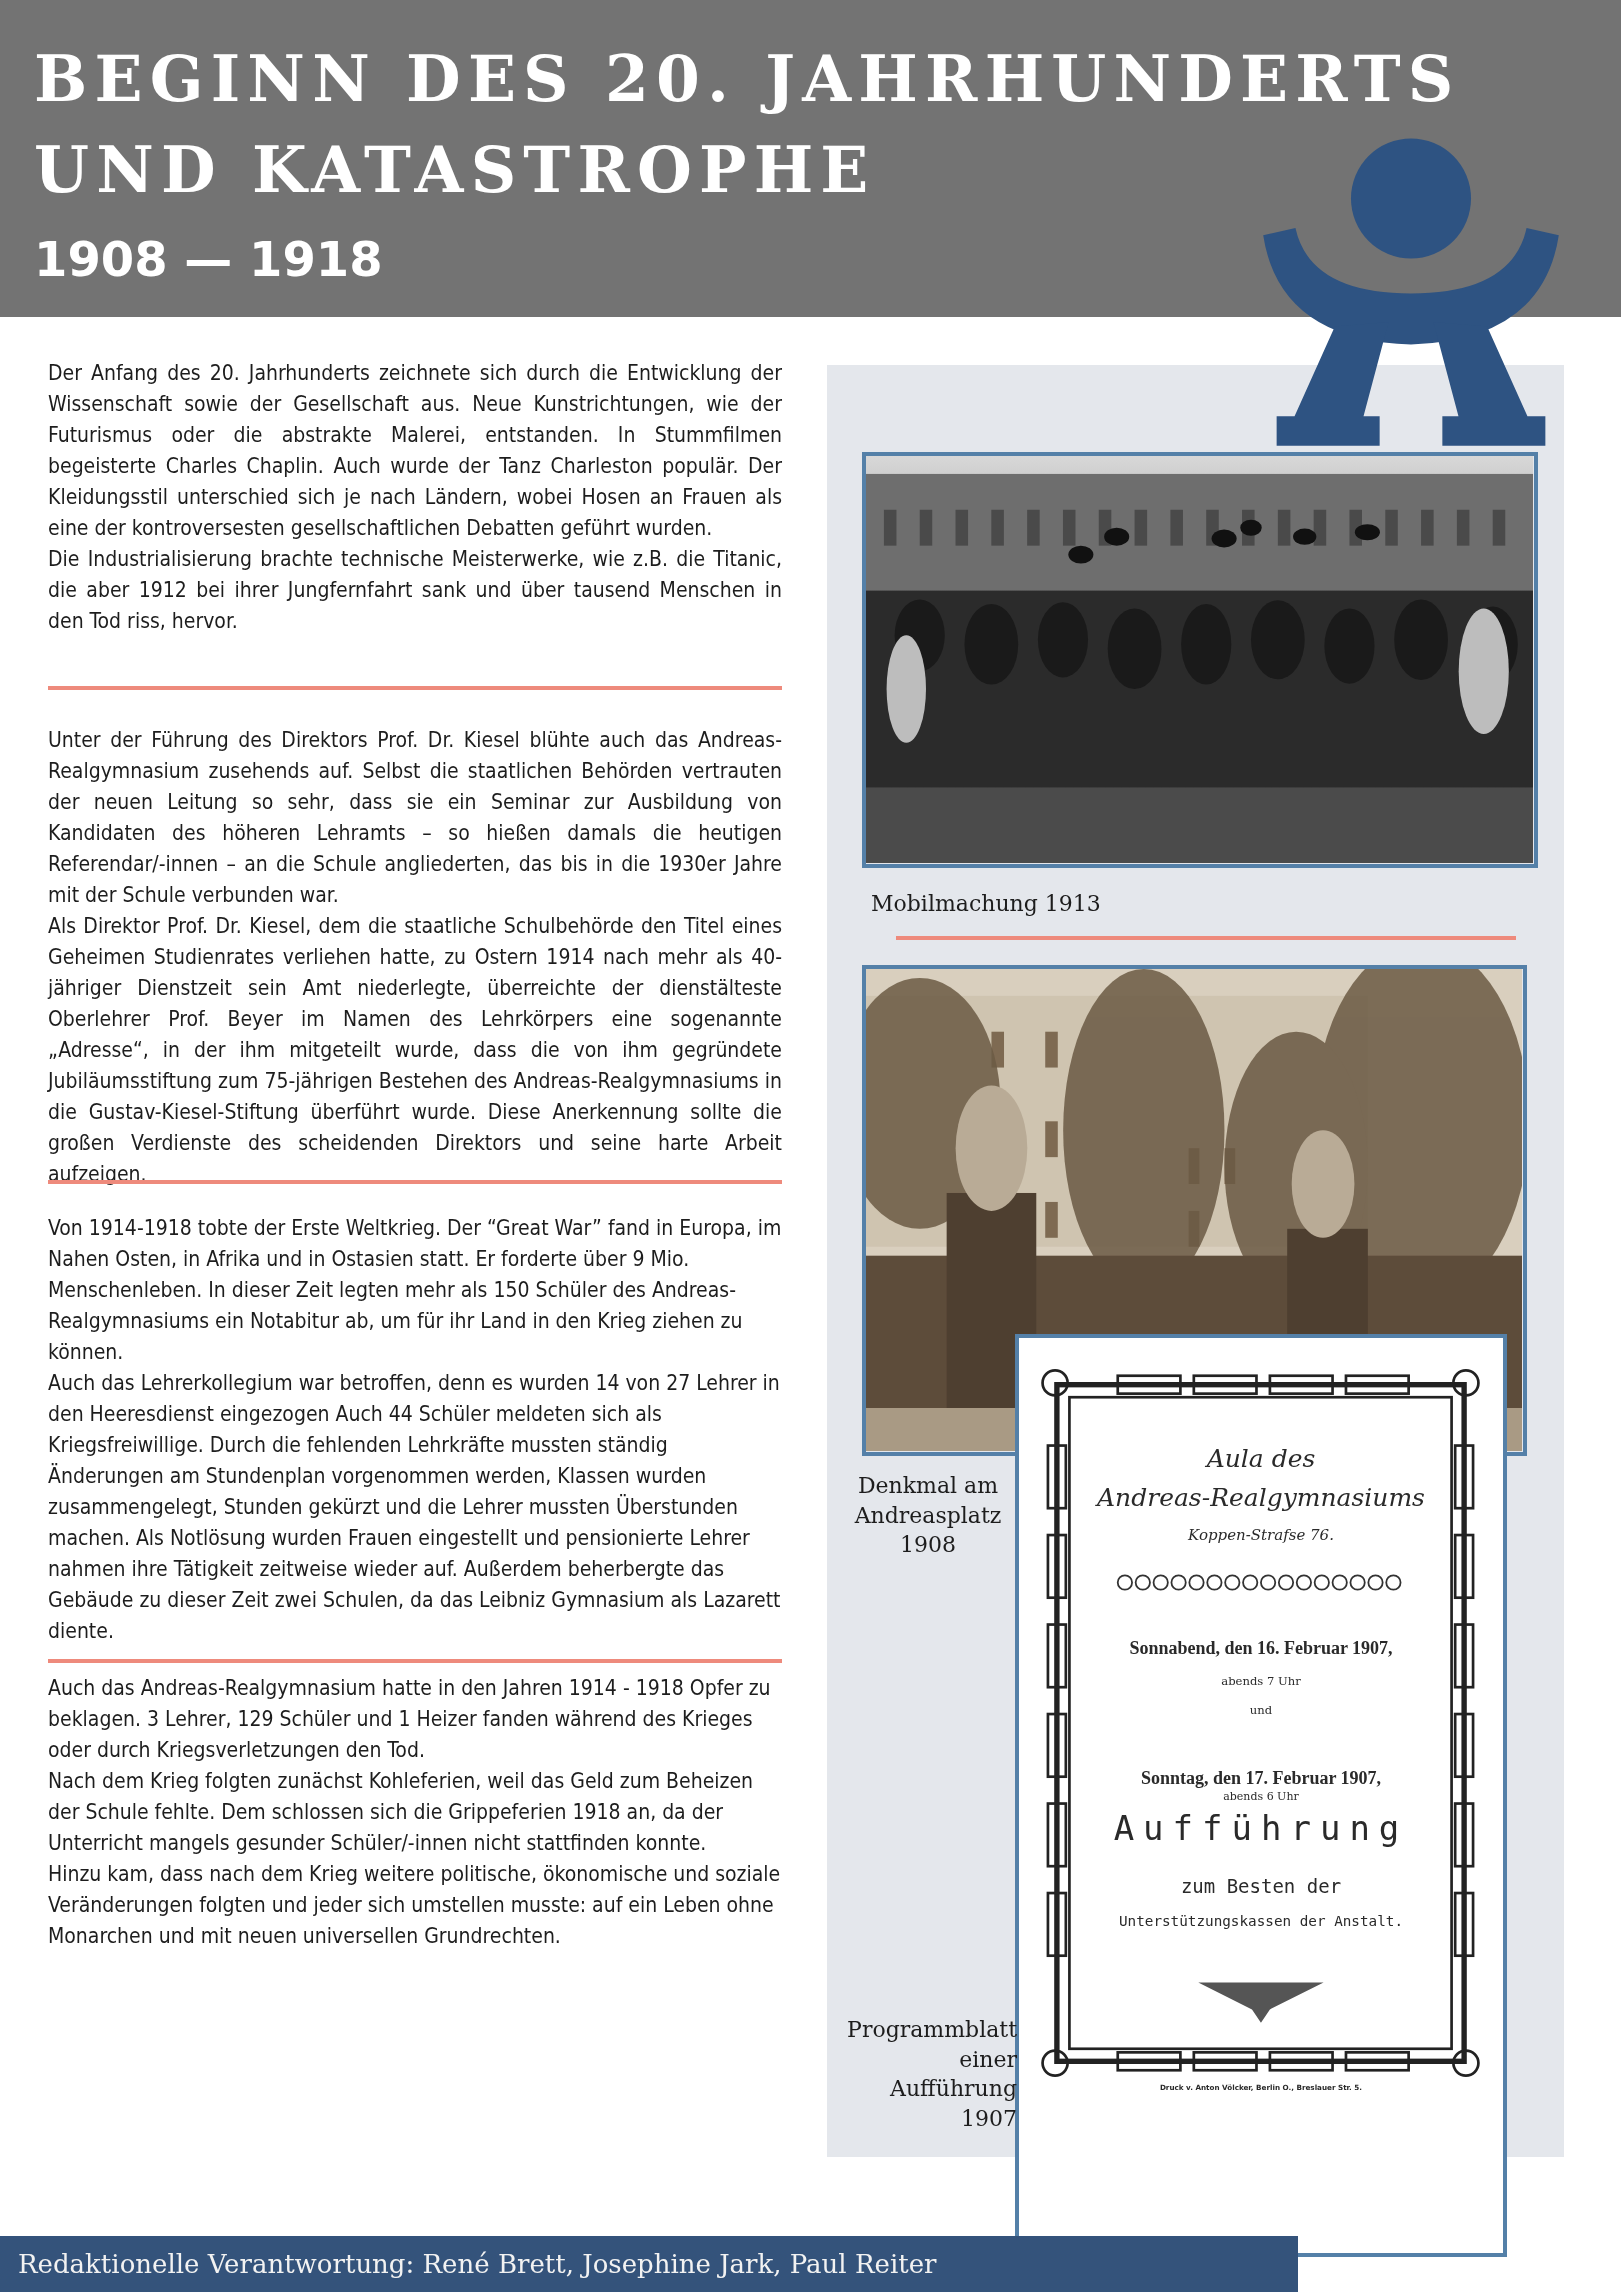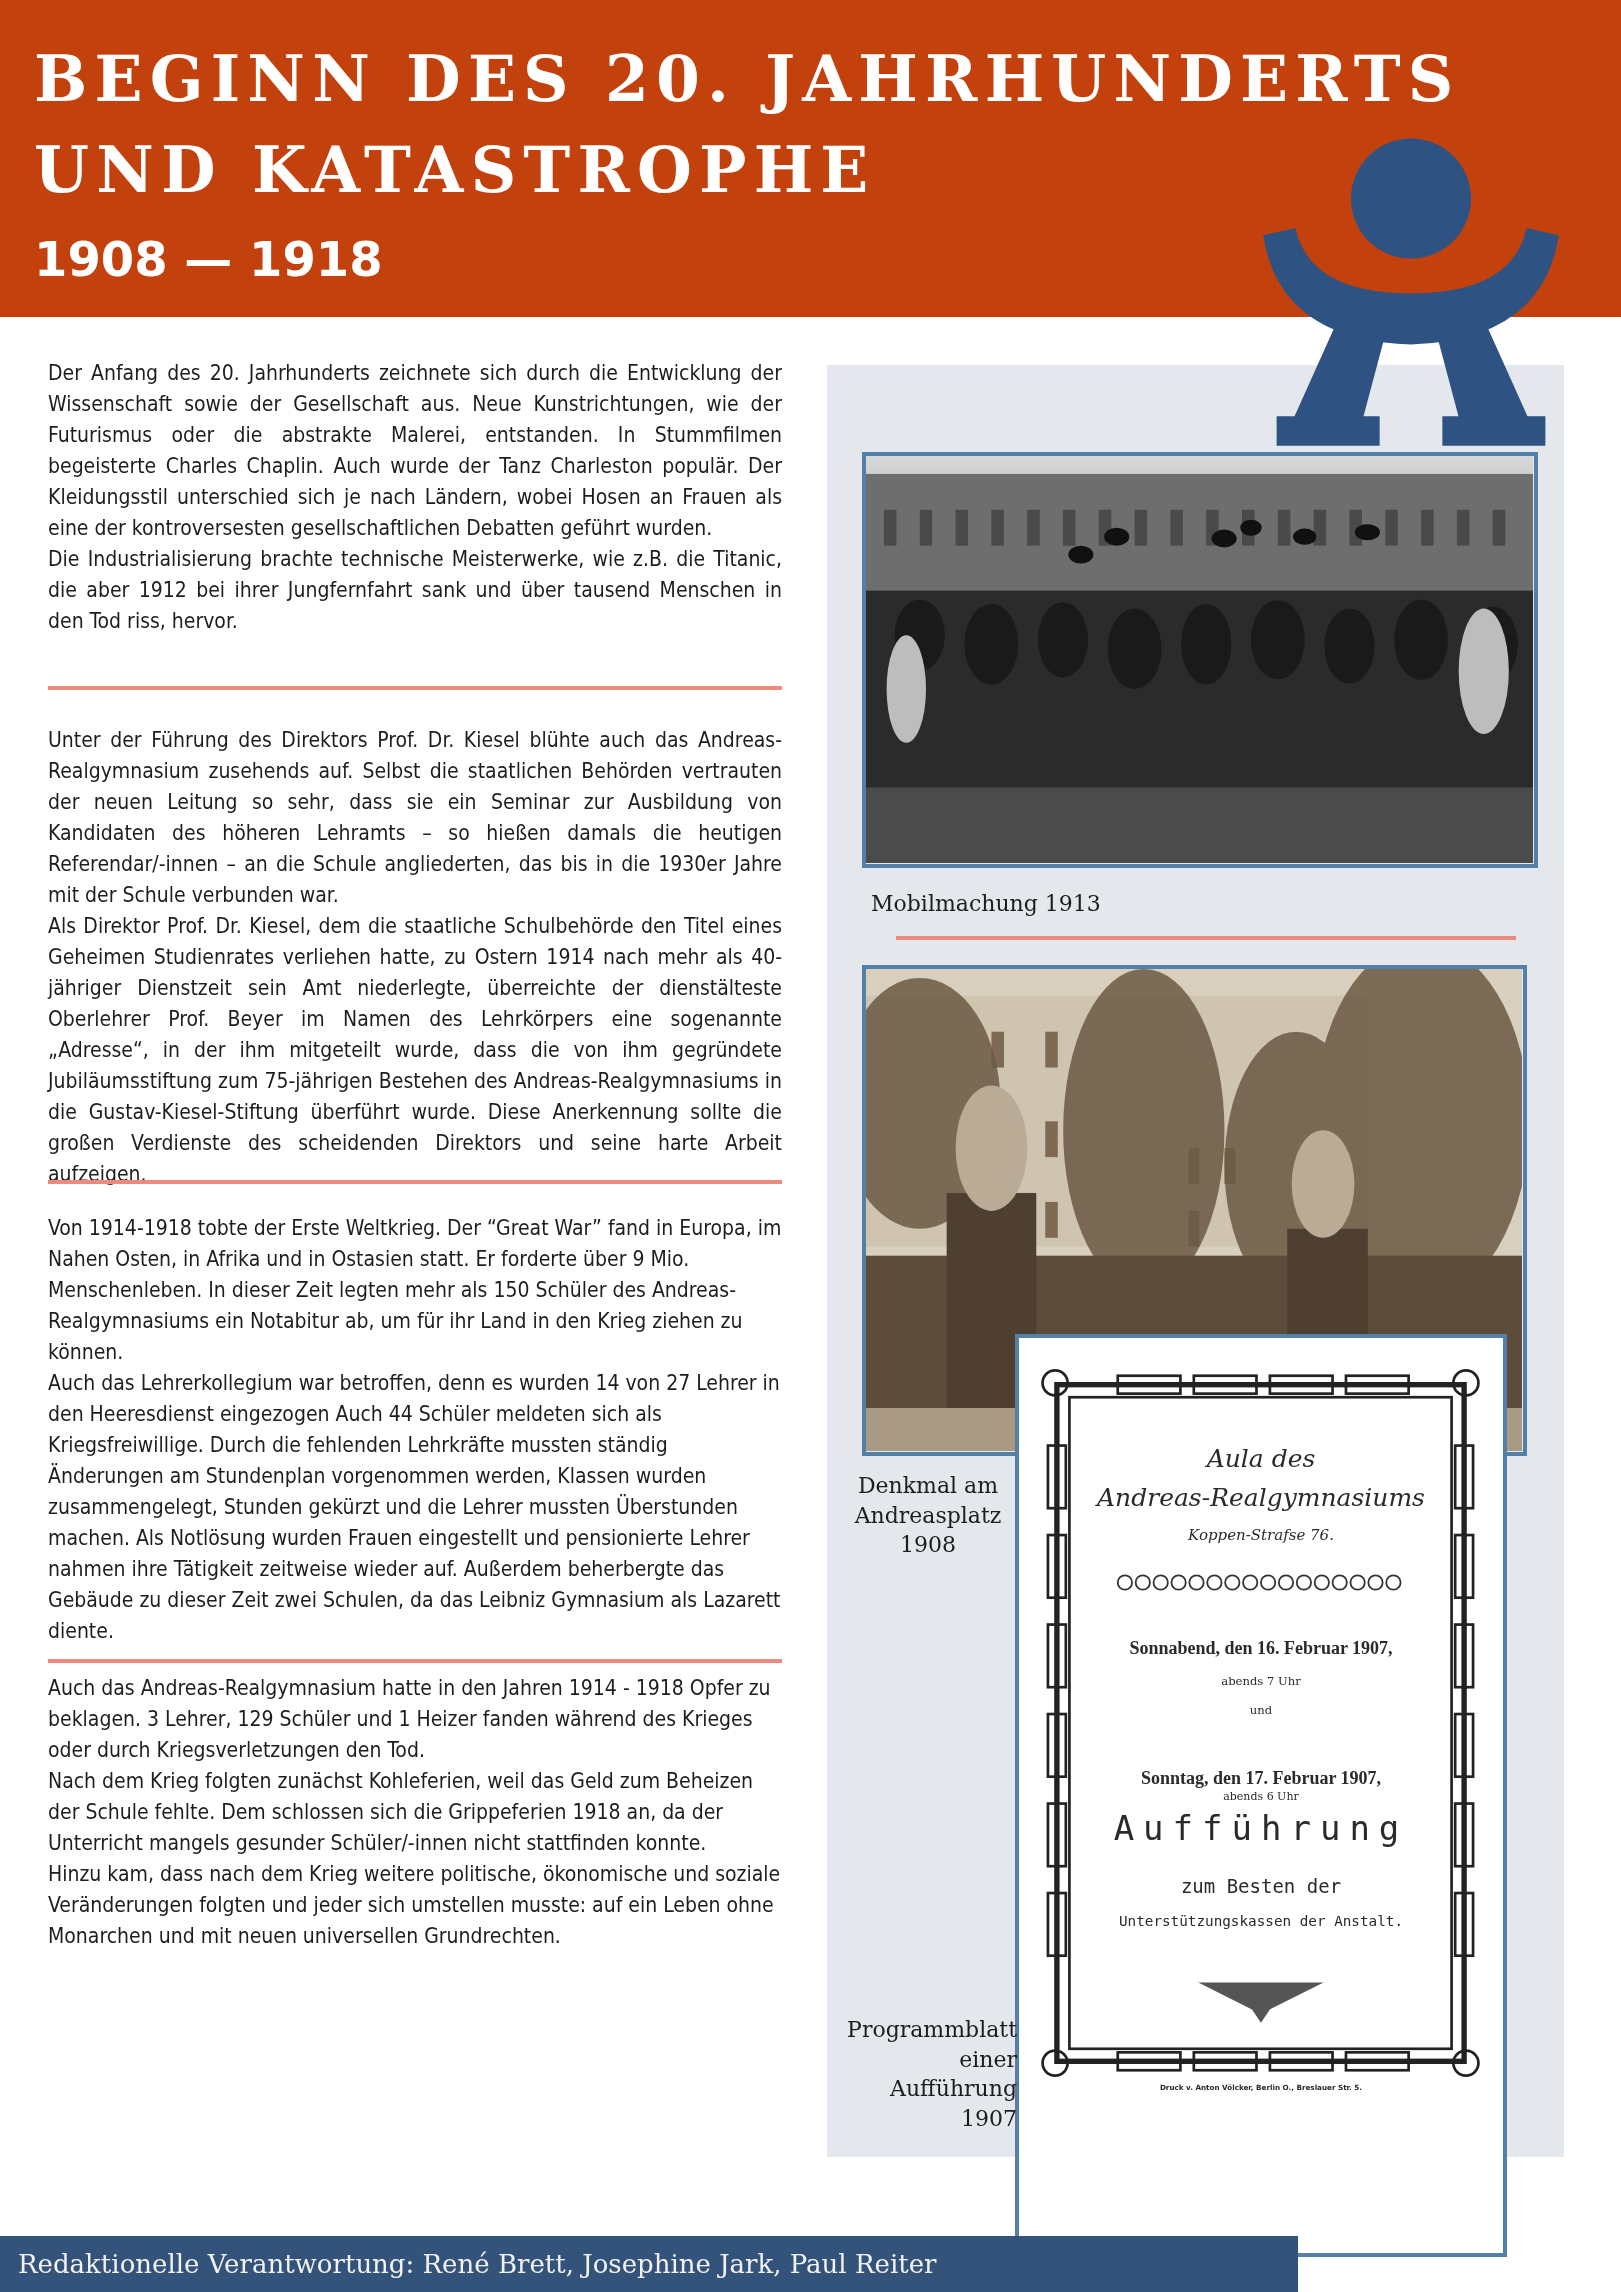--- a/index.html
+++ b/index.html
@@ -1,18 +1,18 @@
 <!DOCTYPE html>
 <html style="font-size:14.3px"><head>
 <meta charset="utf-8">
 <style>
   html, body { margin:0; padding:0; }
   body { width:1621px; height:2293px; position:relative; background:#ffffff; overflow:hidden;
          font-family: "DejaVu Serif", "Liberation Serif", serif; color:#1d1d1d; }
-  .header { position:absolute; left:0; top:0; width:1621px; height:317px; background:#c2410c; }
+  .header { position:absolute; left:0; top:0; width:1621px; height:317px; background:#737373; }
   .title { position:absolute; left:34px; top:34px; width:1576px; margin:0; color:#fff;
            font-family:"DejaVu Serif", serif; font-weight:bold; font-size:63px; letter-spacing:7.2px; line-height:91px; }
   .years { position:absolute; left:34px; top:231px; color:#fff; font-family:"DejaVu Sans", sans-serif;
            font-weight:bold; font-size:48px; letter-spacing:0px; }
   .logo { position:absolute; left:1263px; top:134px; width:296px; height:318px; }
   .col { position:absolute; left:48px; width:734px; font-size:21px; line-height:31px; font-family:"DejaVu Sans Condensed","DejaVu Sans", sans-serif; }
   .col p { margin:0; }
   .just { text-align:justify; }
   .divider { position:absolute; left:48px; width:734px; height:3.6px; background:#ee8a7c; }
   .panel { position:absolute; left:827px; top:365px; width:737px; height:1792px; background:#e4e7ec; }

